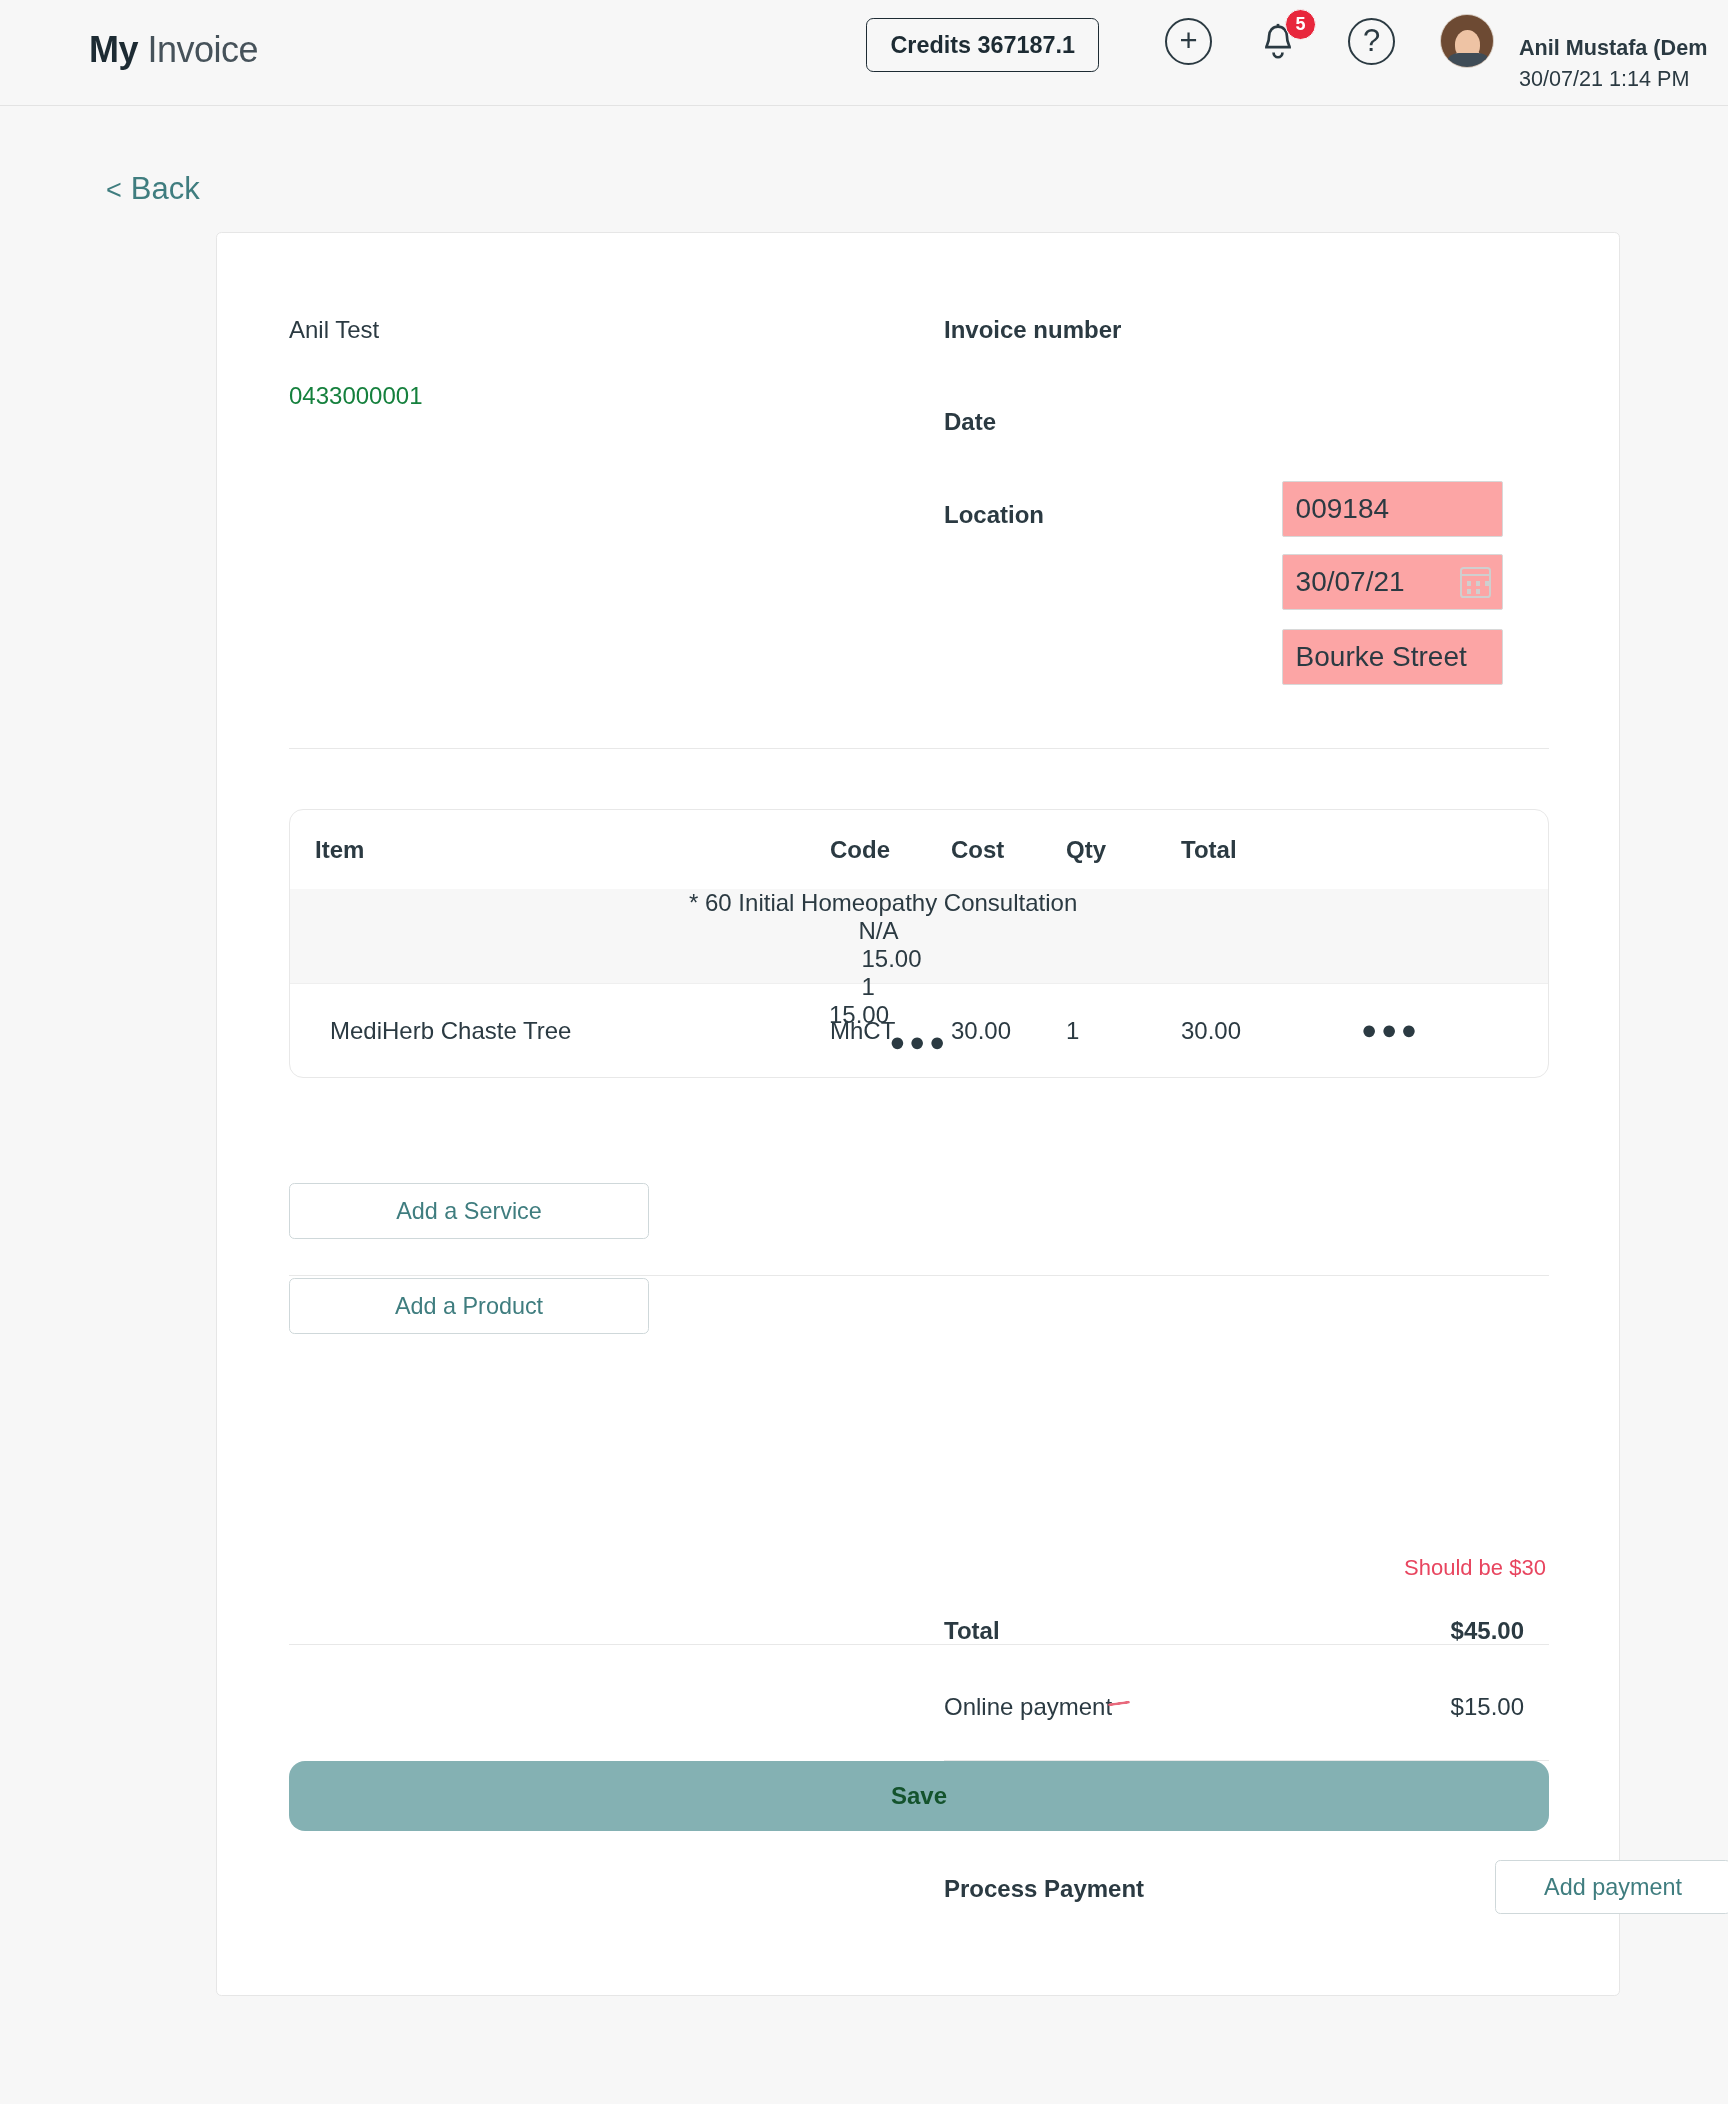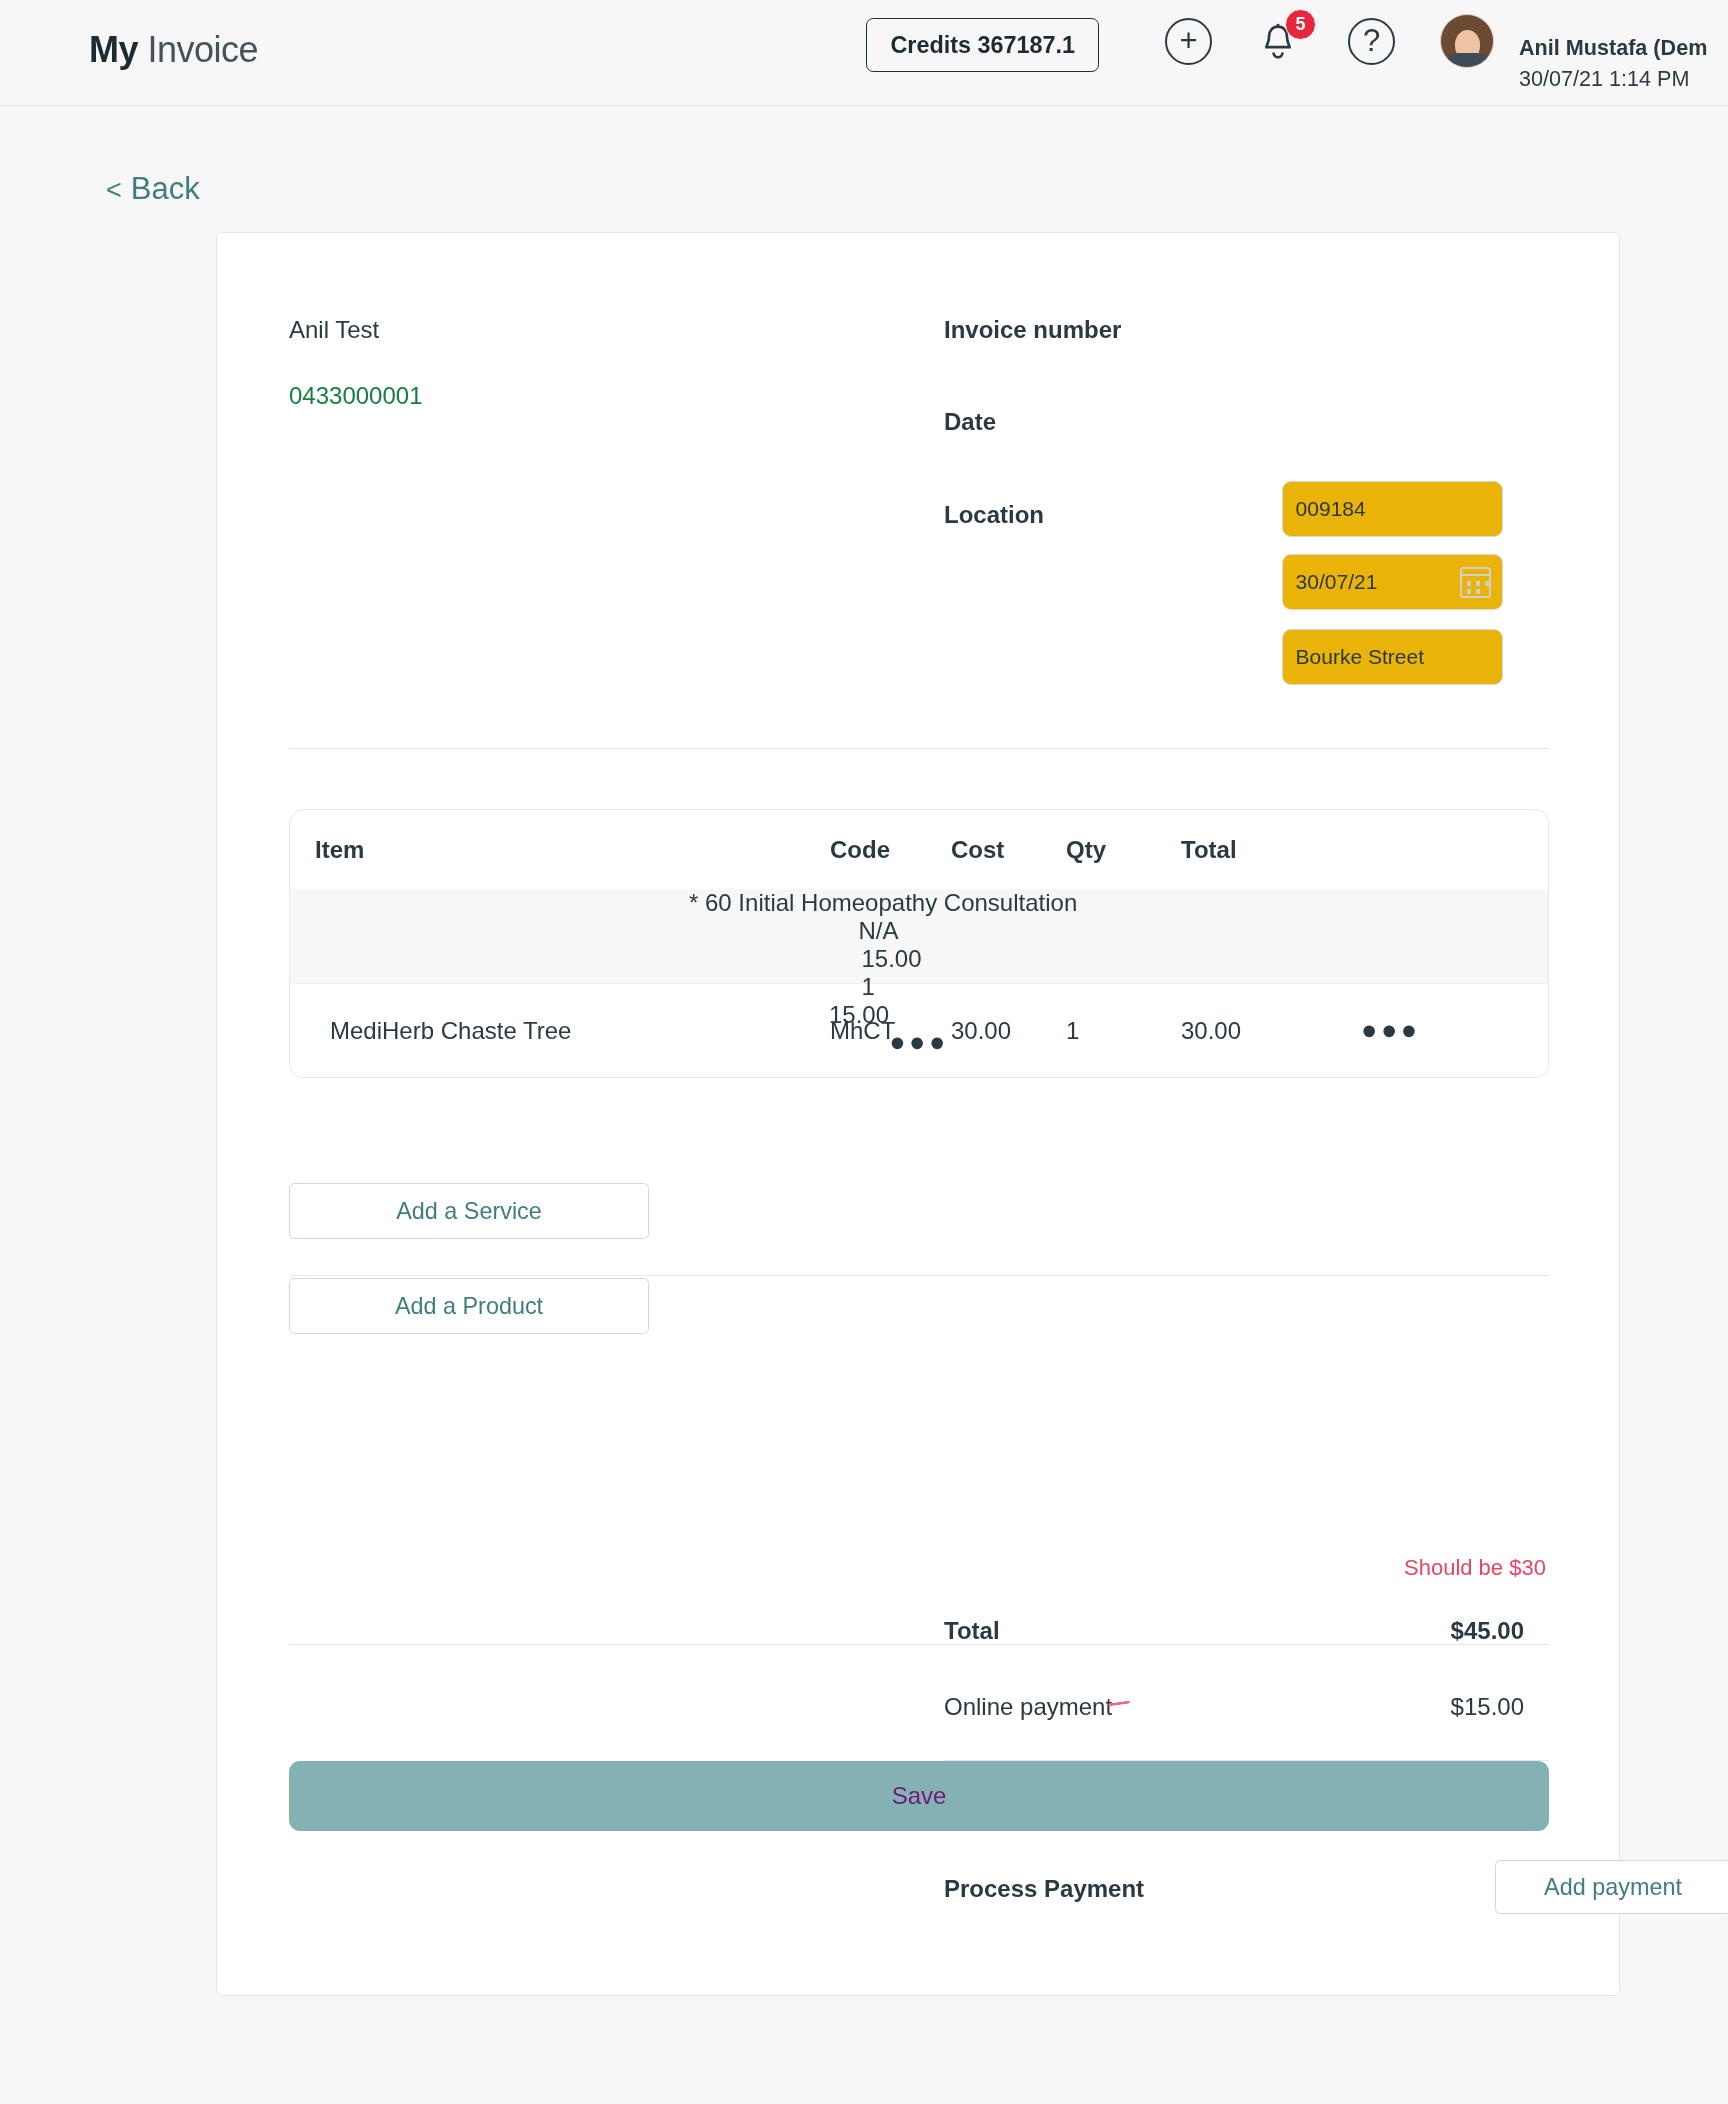--- a/index.html
+++ b/index.html
@@ -201,26 +201,26 @@
   .lbl-invoice { top: 83px; }
   .lbl-date { top: 175px; }
   .lbl-location { top: 268px; }
 
   .input {
     position: absolute;
     left: 1065px;
     width: 221px;
     height: 56px;
     border: 0.9px solid #d8d8d8;
-    border-radius: 9px;
-    background: #eab308;
+    border-radius: 2px;
+    background: #fca5a5;
     display: flex;
     align-items: center;
     padding: 0 12.6px;
-    font-size: 21px;
+    font-size: 28px;
     color: #2b3a42;
   }
   .in-invoice { top: 248px; }
   .in-date { top: 321px; }
   .in-location { top: 396px; }
 
   .cal-icon {
     position: absolute;
     right: 10.8px;
     top: 11.7px;
@@ -386,24 +386,24 @@
     justify-content: center;
   }
 
   .save-btn {
     position: absolute;
     left: 72px;
     top: 1528px;
     width: 1260px;
     height: 70px;
     background: #84b1b3;
-    border-radius: 11px;
-    color: #701a75;
-    font-size: 24px;
-    font-weight: normal;
+    border-radius: 16px;
+    color: #14532d;
+    font-size: 24px;
+    font-weight: bold;
     display: flex;
     align-items: center;
     justify-content: center;
   }
 </style>
 </head>
 <body>
 
 <div class="topbar">
   <div class="logo">

